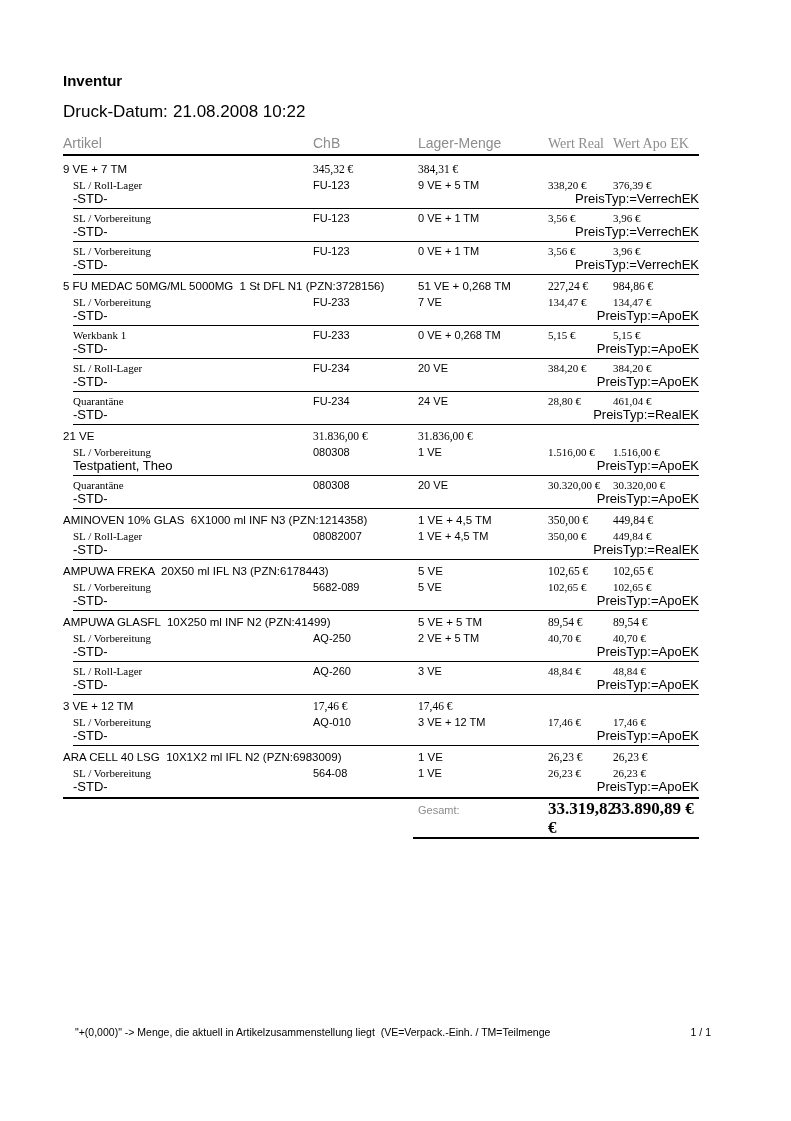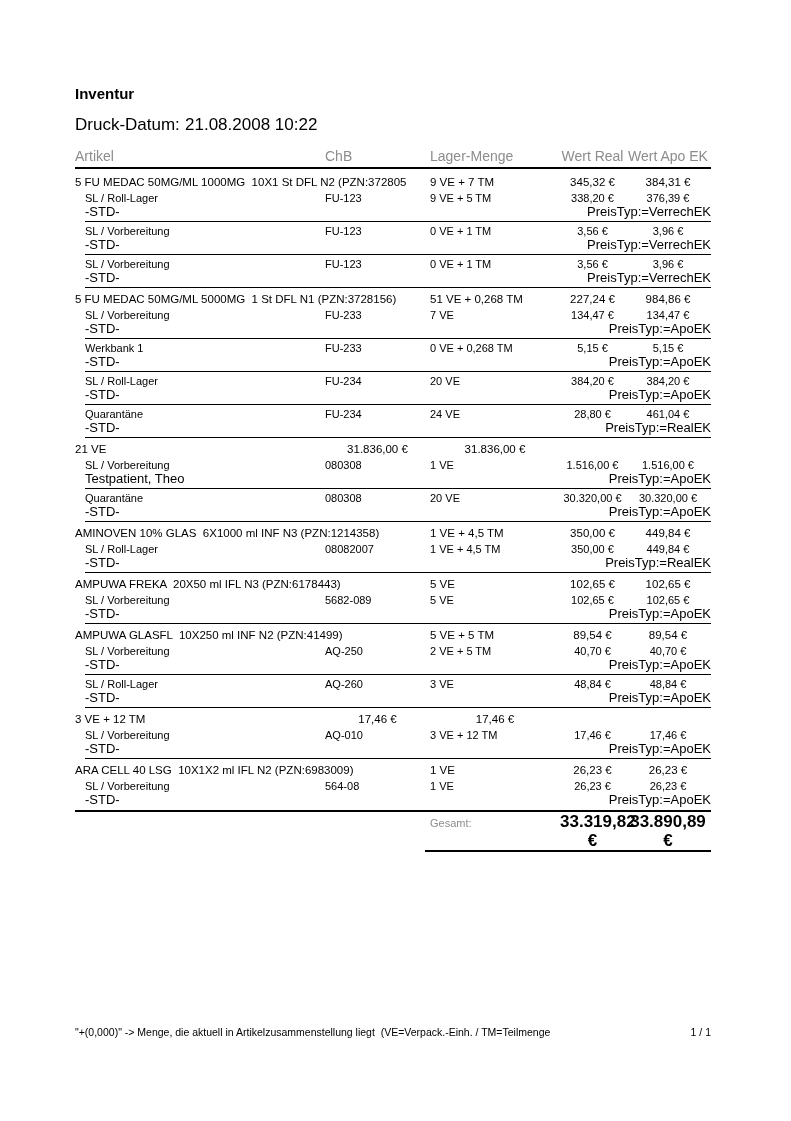--- a/index.html
+++ b/index.html
@@ -4,38 +4,38 @@
 <style>
   html,body { margin:0; padding:0; background:#ffffff; }
   .page {
     position:relative;
     width:791px; height:1121px;
     background:#ffffff;
     font-family:"Liberation Sans", sans-serif;
     color:#000000;
     overflow:hidden;
   }
-  .content { position:absolute; left:75px; top:72px; width:636px;margin-top:13px; }
+  .content { position:absolute; left:63px; top:72px; width:636px; }
 
   .title { font-size:15px; font-weight:bold; margin:0 0 13px 0; }
 
   .printrow { font-size:17px; margin-bottom:15px; }
   .printrow .lbl { display:inline-block; width:110px; }
 
   .row { display:grid; grid-template-columns:250px 105px 130px 65px 86px; align-items:baseline; }
-  .c4, .c5 { text-align:center; }
+  .c4, .c5 { text-align:left;font-family:Liberation Serif, serif; }
 
   .thead { color:#8c8c8c; font-size:14px; line-height:13px; }
   .headline { border-top:2px solid #000; margin-top:4px; margin-bottom:4px; }
 
   .article-row { font-size:11.5px; line-height:18px; }
   .article-row .c-name { grid-column:1 / 3; white-space:pre; overflow:hidden; }
 
   .loc-row { font-size:11px; line-height:14px; }
-  .loc-row .c1 { padding-left:10px; }
+  .loc-row .c1 { padding-left:10px;font-family:Liberation Serif, serif; }
 
   .sub-row { font-size:13px; line-height:14px; display:flex; justify-content:space-between; padding-left:10px; }
 
   .sep { border-top:1px solid #000; margin:2px 0 2px 10px; }
 
   .total-top { border-top:2px solid #000; margin-top:3px; }
   .total-row { font-size:11px; line-height:19px; }
   .total-row .t-label { color:#8c8c8c; }
   .total-row .t-val { font-weight:bold; font-size:17px; }
   .total-bottom { border-top:2px solid #000; margin-left:350px; }
@@ -63,21 +63,20 @@
       <span class="c1">Artikel</span>
       <span class="c2">ChB</span>
       <span class="c3">Lager-Menge</span>
       <span class="c4">Wert Real</span>
       <span class="c5">Wert Apo EK</span>
     </div>
     <div class="headline"></div>
 
     <div id="tbody">
         <div class="row article-row">
-          <span class="c-name">5 FU MEDAC 50MG/ML 1000MG  10X1 St DFL N2 (PZN:372805</span>
           <span class="c3">9 VE + 7 TM</span>
           <span class="c4">345,32 €</span>
           <span class="c5">384,31 €</span>
         </div>
         <div class="row loc-row">
           <span class="c1">SL / Roll-Lager</span>
           <span class="c2">FU-123</span>
           <span class="c3">9 VE + 5 TM</span>
           <span class="c4">338,20 €</span>
           <span class="c5">376,39 €</span>

